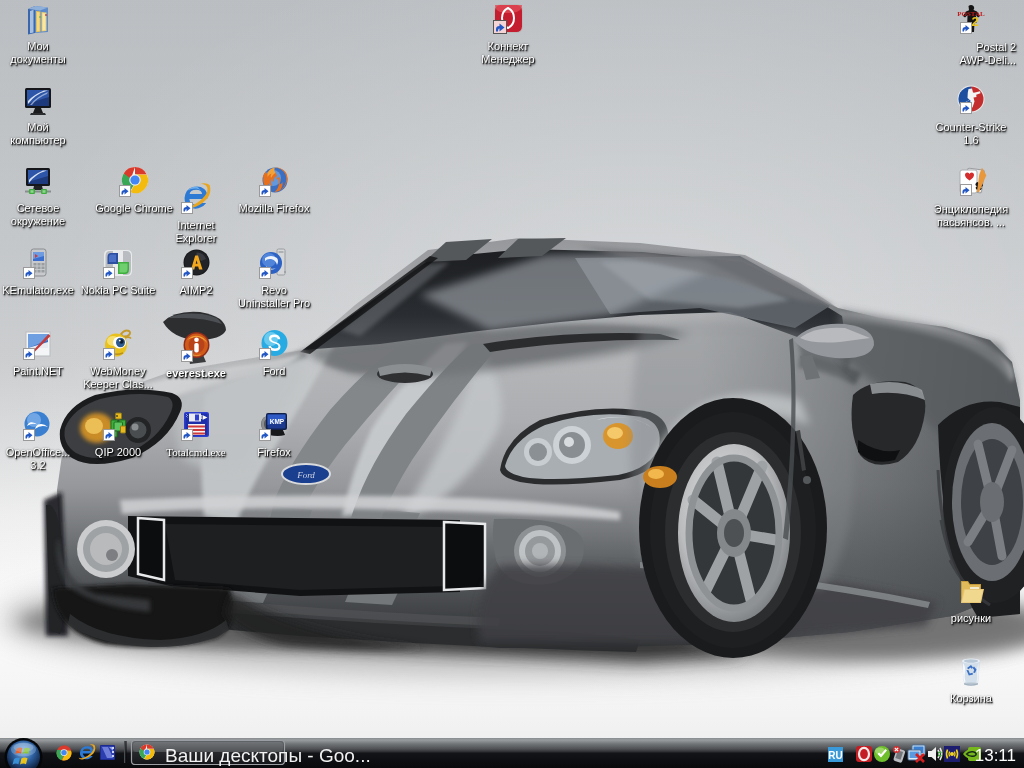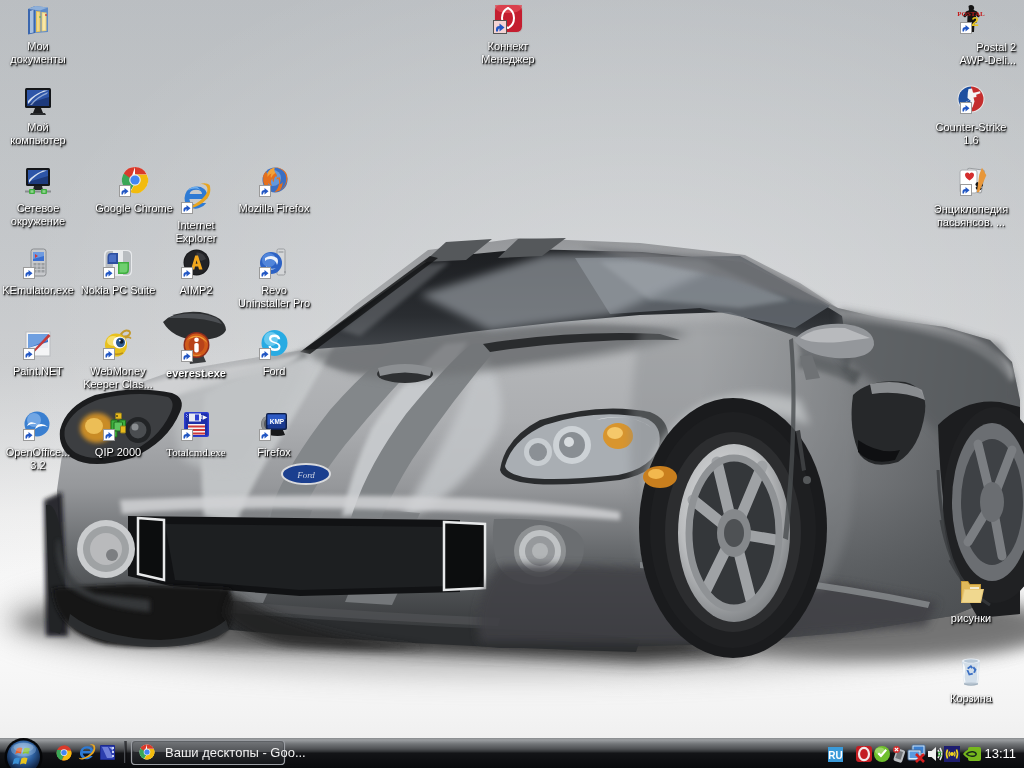--- a/index.html
+++ b/index.html
@@ -9,22 +9,22 @@
  background:radial-gradient(ellipse 900px 600px at 62% 45%,rgba(255,255,255,0.30),rgba(255,255,255,0) 70%),
  radial-gradient(ellipse 1400px 500px at 50% 108%,rgba(255,255,255,0) 55%,rgba(120,122,124,0.18) 100%);}
 #car{position:absolute;left:0;top:0;}
 .ic{position:absolute;width:90px;text-align:center;}
 .ig{width:34px;height:34px;margin:0 auto;position:relative;}
 .ig svg{position:absolute;left:0;top:0;}
 .lbl{margin-top:3px;font-size:11px;line-height:13px;color:#fff;
  text-shadow:1px 1px 1px rgba(0,0,0,0.9),1px 2px 2px rgba(0,0,0,0.7),0 0 2px rgba(0,0,0,0.5);}
 #taskbar{position:absolute;left:0;top:738px;width:1024px;height:30px;
  background:linear-gradient(180deg,#888b8e 0,#9a9da0 2px,#717477 6px,#4e5053 11px,#2a2c2f 14px,#131417 15px,#0e0f12 22px,#080a0c 30px);}
-#tasktext{position:absolute;left:165px;top:745px;color:#f2f2f2;font-size:13px;}
-#clock{position:absolute;right:8px;top:746px;color:#fff;font-size:13px;}
+#tasktext{position:absolute;left:165px;top:745px;color:#f2f2f2;font-size:19px;}
+#clock{position:absolute;right:8px;top:746px;color:#fff;font-size:17px;}
 </style></head>
 <body>
 <div id="bg"></div>
 <div id="bgr"></div>
 <svg id="car" width="1024" height="768" viewBox="0 0 1024 768">
 <defs>
 <linearGradient id="bodyg" x1="0" y1="240" x2="0" y2="650" gradientUnits="userSpaceOnUse">
  <stop offset="0" stop-color="#96989b"></stop>
         <stop offset="0.24" stop-color="#b6b8ba"></stop>
  <stop offset="0.44" stop-color="#acaeb1"></stop>

